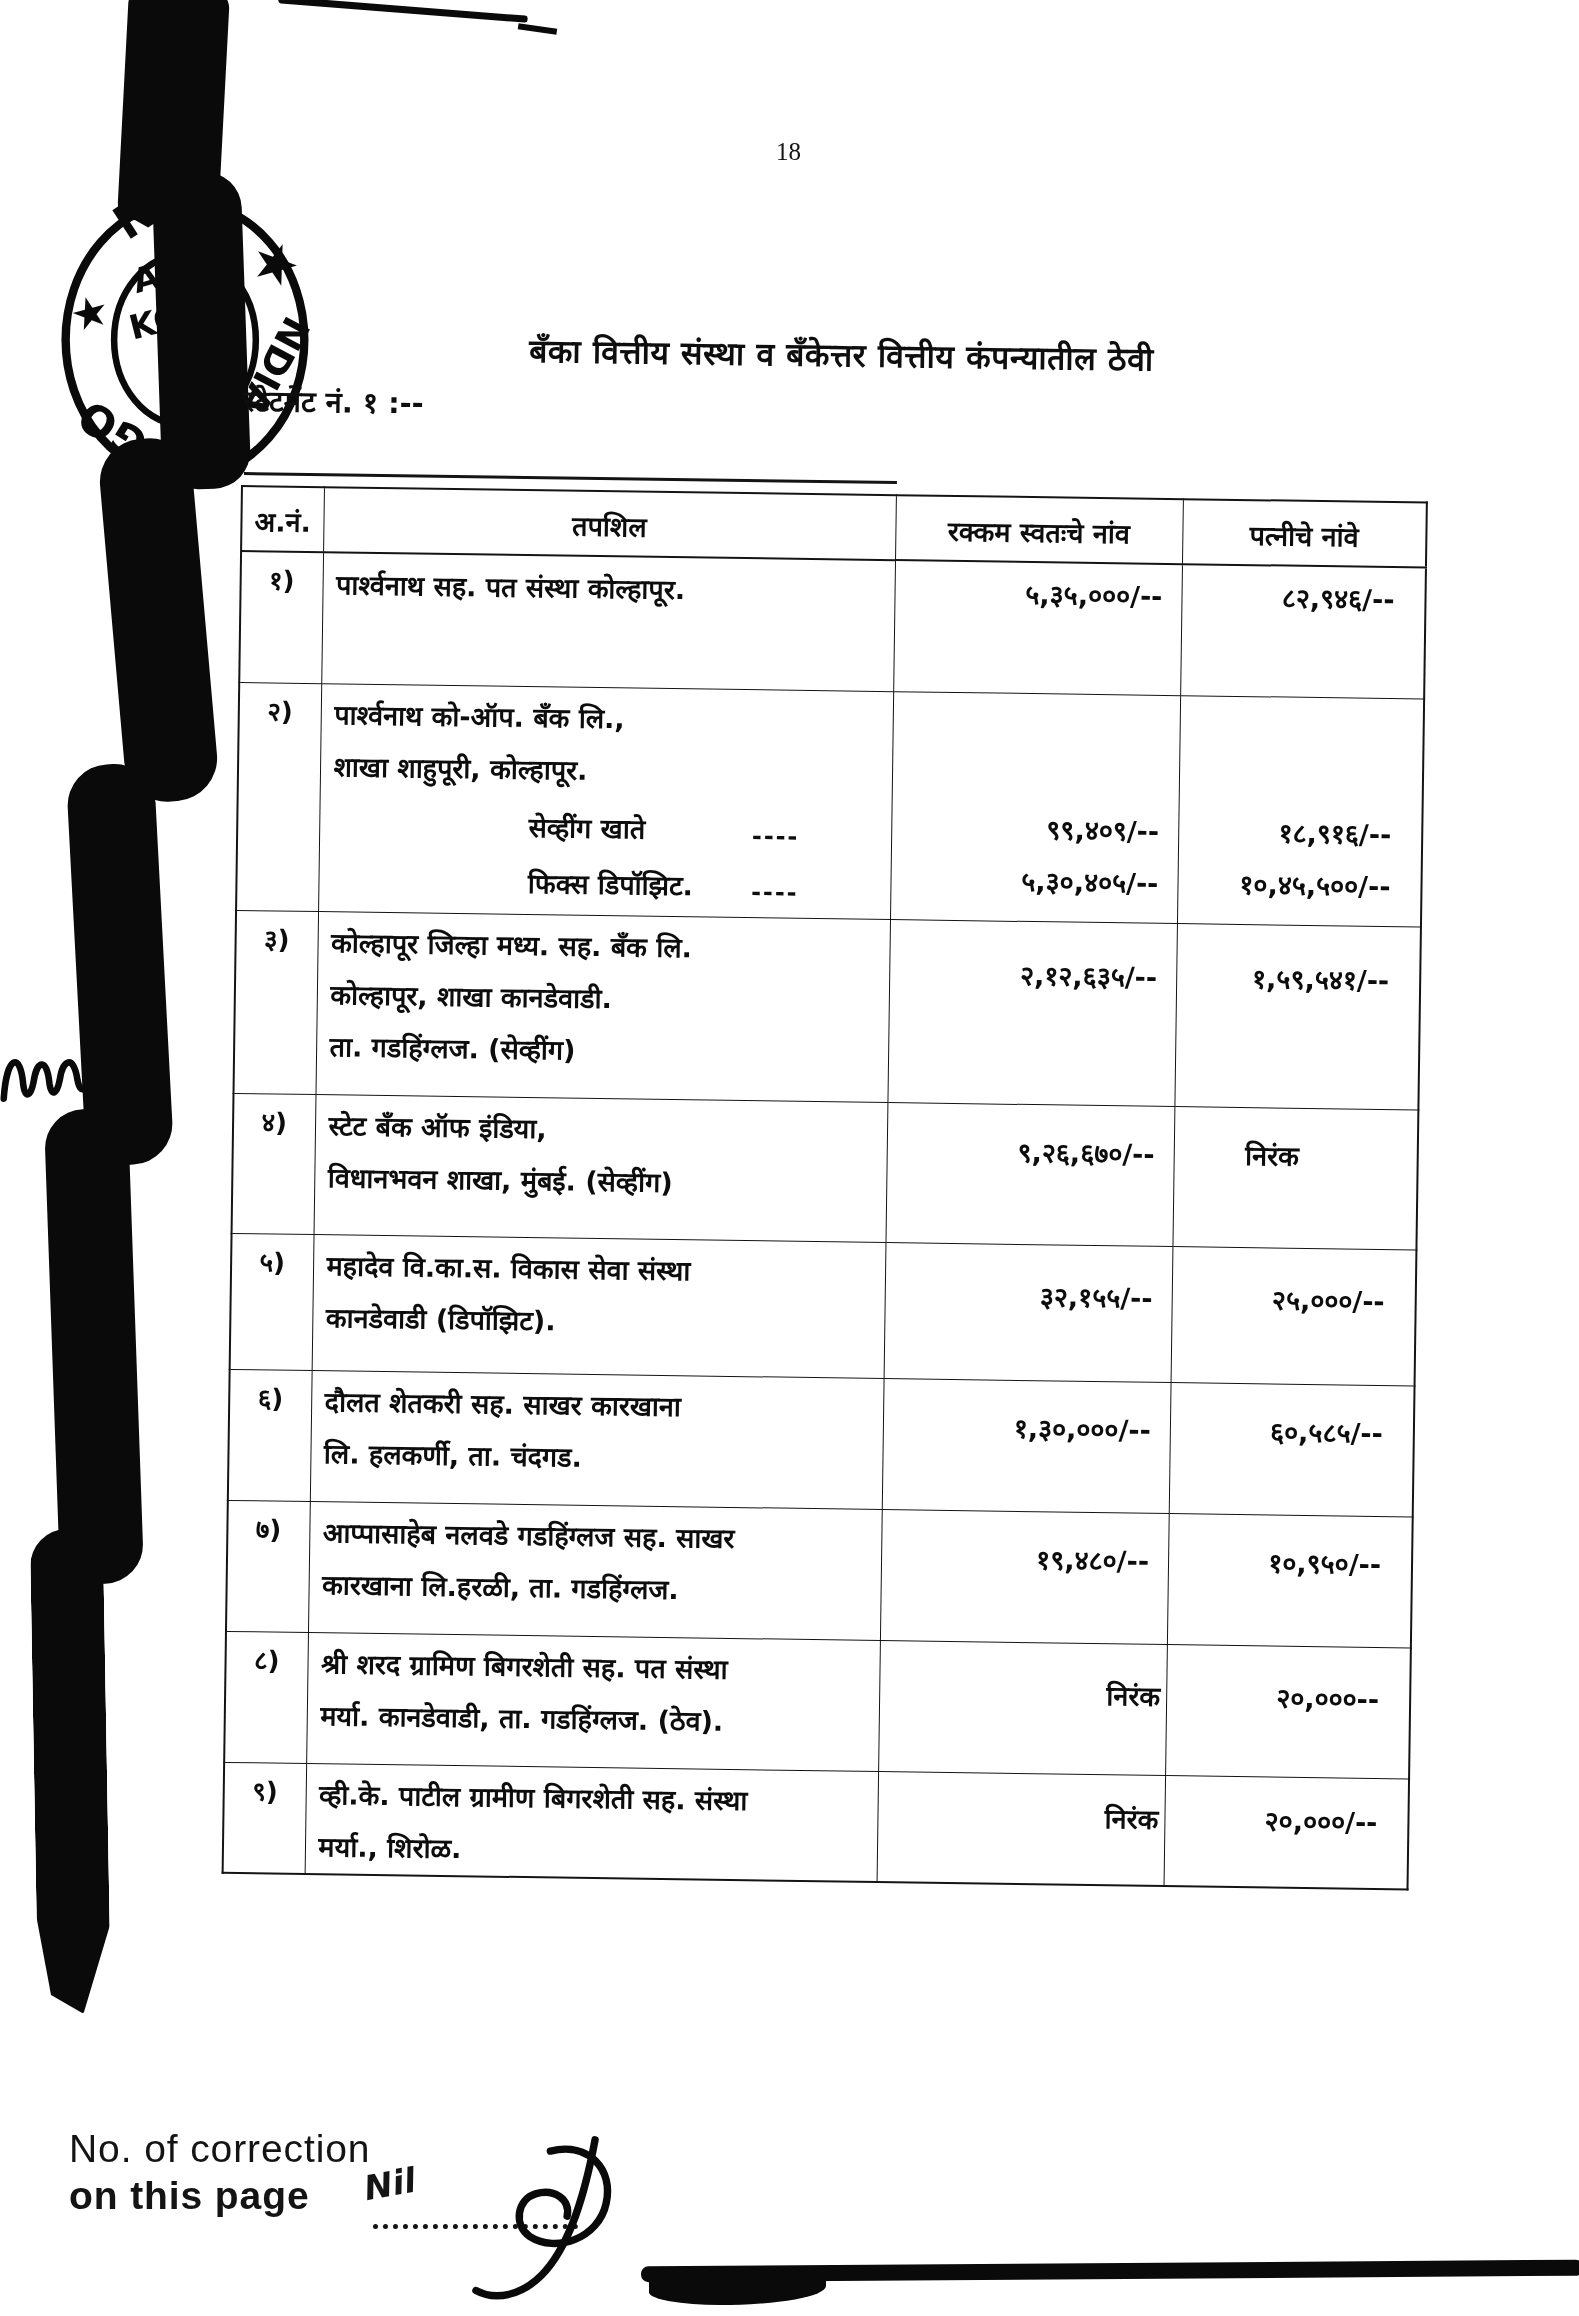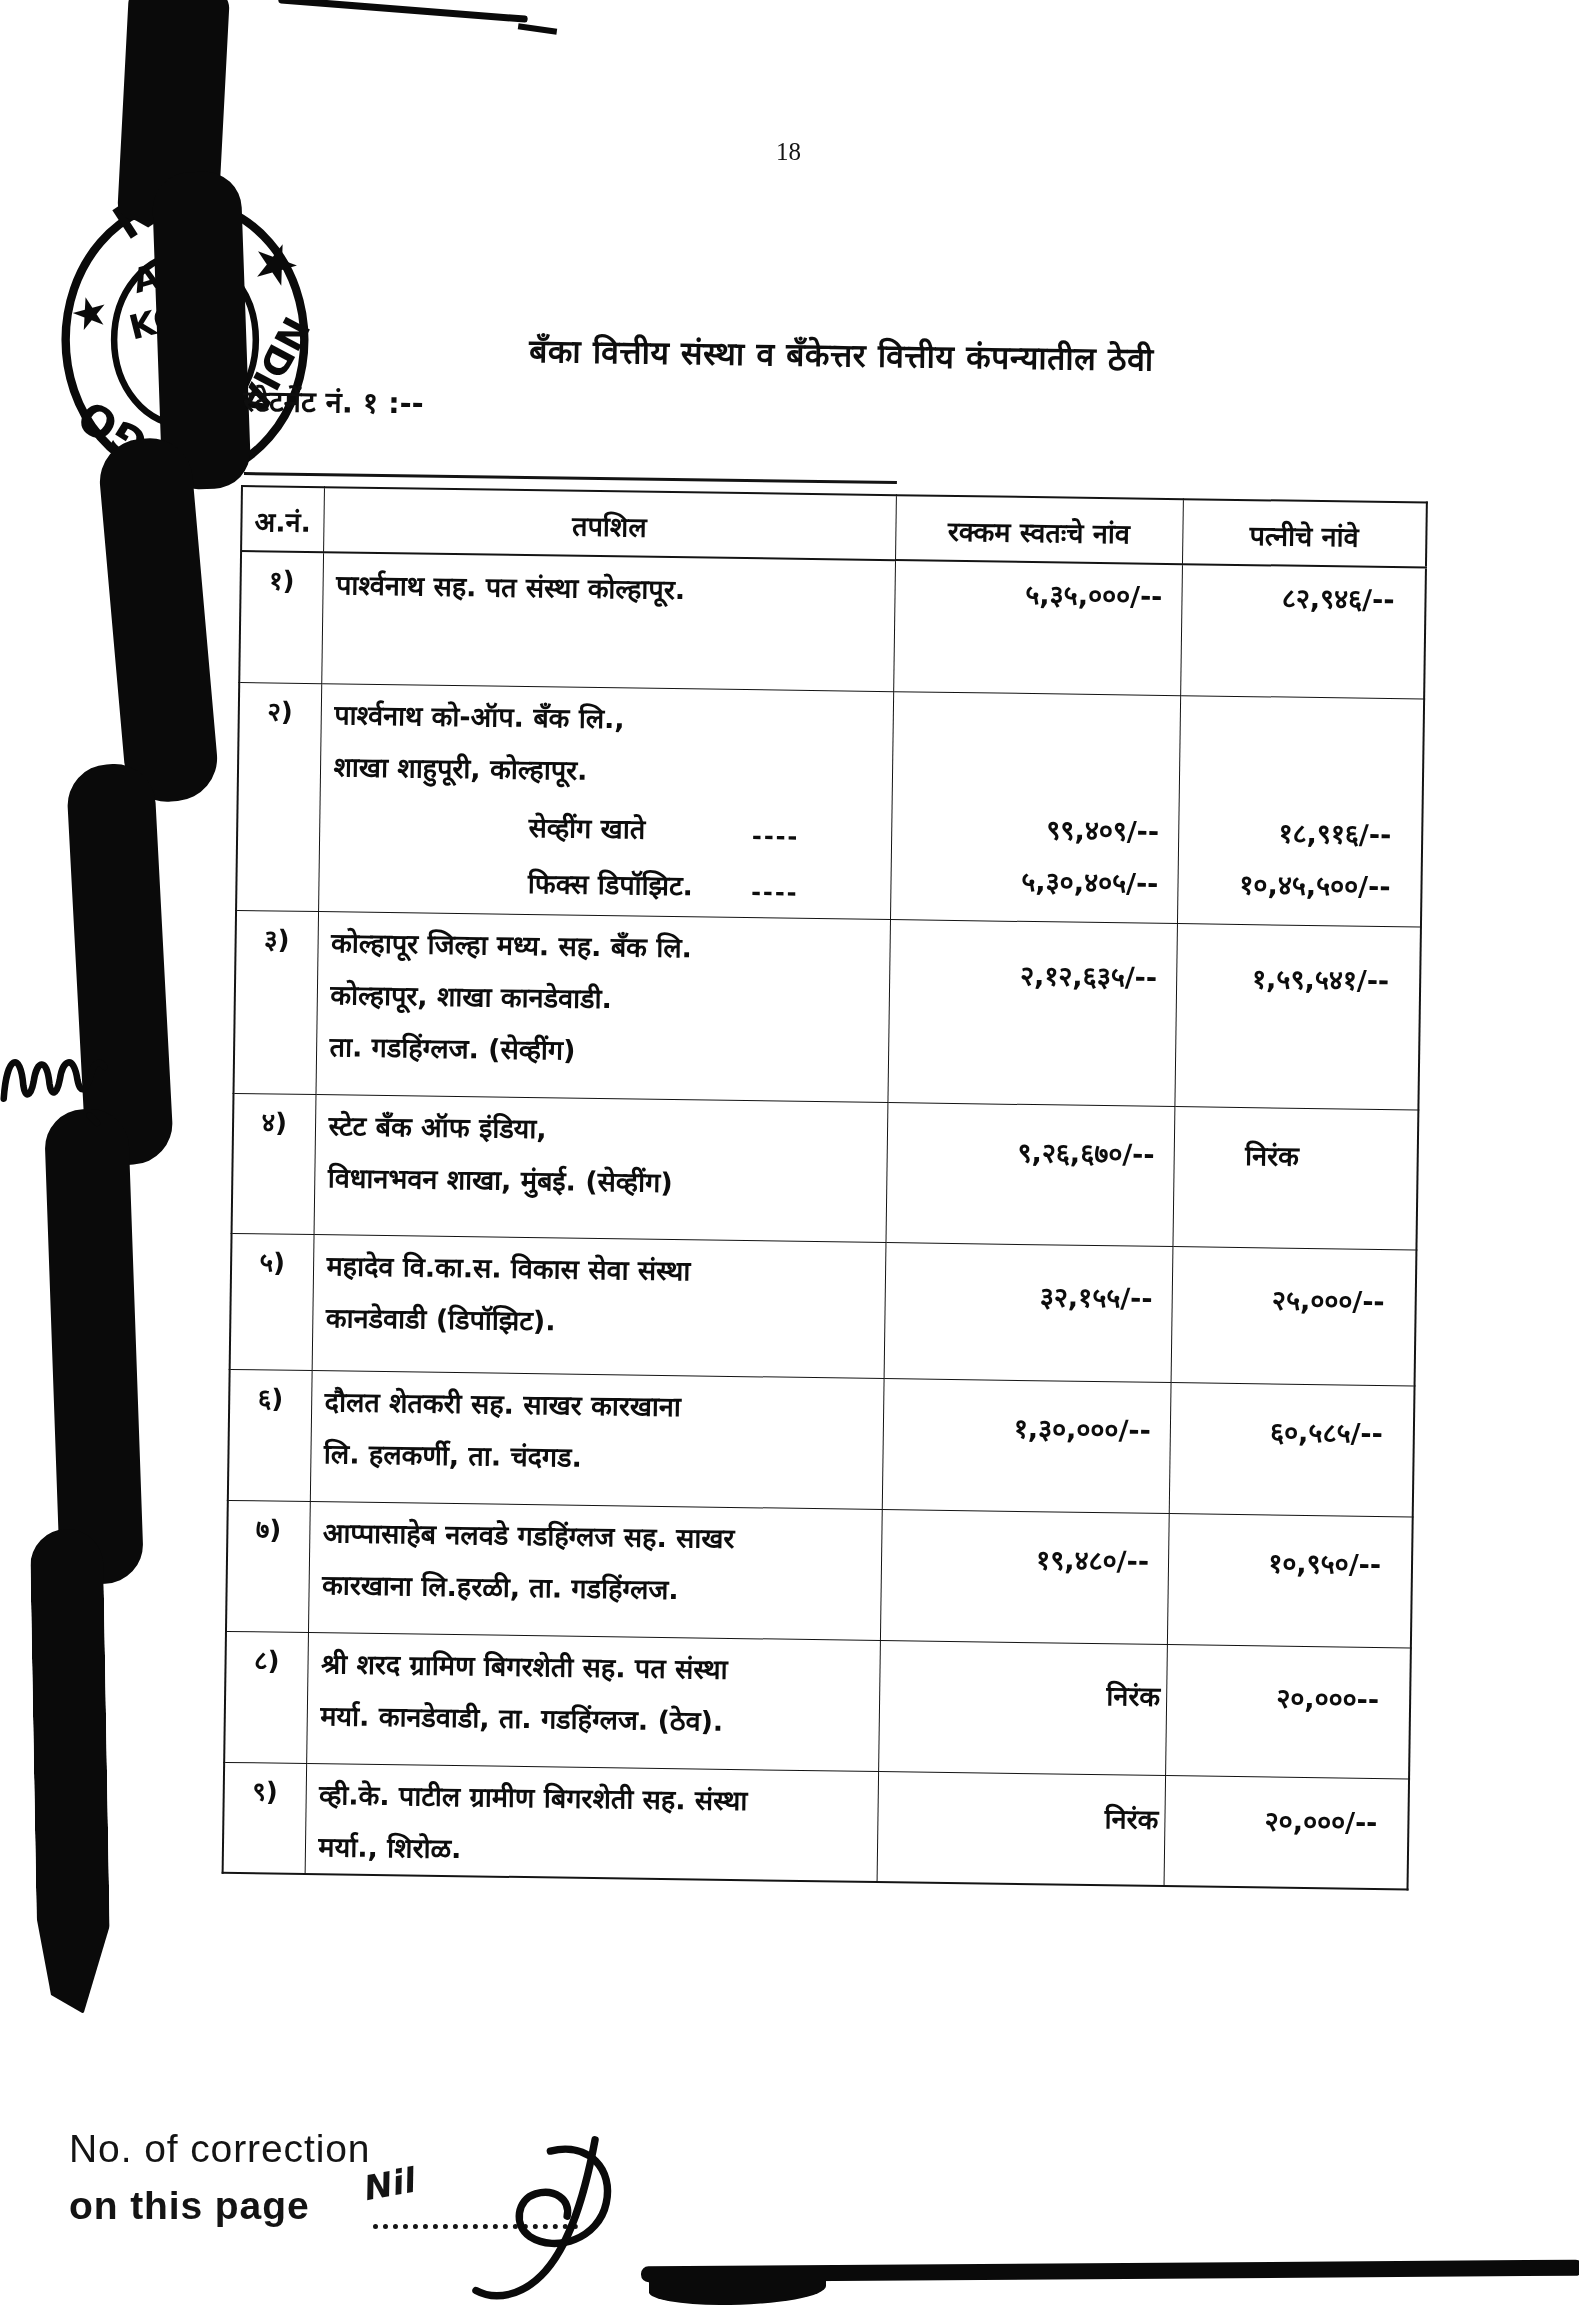--- a/index.html
+++ b/index.html
@@ -59,21 +59,21 @@
   .r7 td.amt{padding-top:22.4px;}
   .r8 td.amt{padding-top:26px;}
   .r9 td.amt{padding-top:18.6px;}
   .nil-center .amount{text-align:center;padding-right:17px;}
   .nil-right{padding-right:5.6px !important;}
   .hdr-dbl{position:absolute;left:244px;top:472px;width:653px;height:2.8px;background:#141414;transform:rotate(0.8deg);transform-origin:left top;}
 
   
   .footer{position:absolute;left:69px;top:2127px;color:#141414;font-family:"Liberation Sans",sans-serif;}
   .fl1{font-size:39px;font-weight:400;letter-spacing:0.9px;}
-  .fl2{font-size:39px;font-weight:700;letter-spacing:0.9px;margin-top:13px;}
+  .fl2{font-size:39px;font-weight:700;letter-spacing:0.9px;margin-top:3px;}
   .nil{position:absolute;left:295px;top:37px;font-size:34px;font-weight:700;font-style:italic;transform:rotate(-10deg);font-family:"DejaVu Sans",sans-serif;}
   .nil-dots{position:absolute;left:304px;top:97px;width:205px;border-bottom:5.6px dotted #141414;}
 </style>
 </head>
 <body>
 
 <div class="page">
 
   <svg class="stamp" viewBox="0 0 310 330">
     <ellipse cx="148" cy="168" rx="128" ry="148" fill="none" stroke="#0a0a0a" stroke-width="9"></ellipse>

